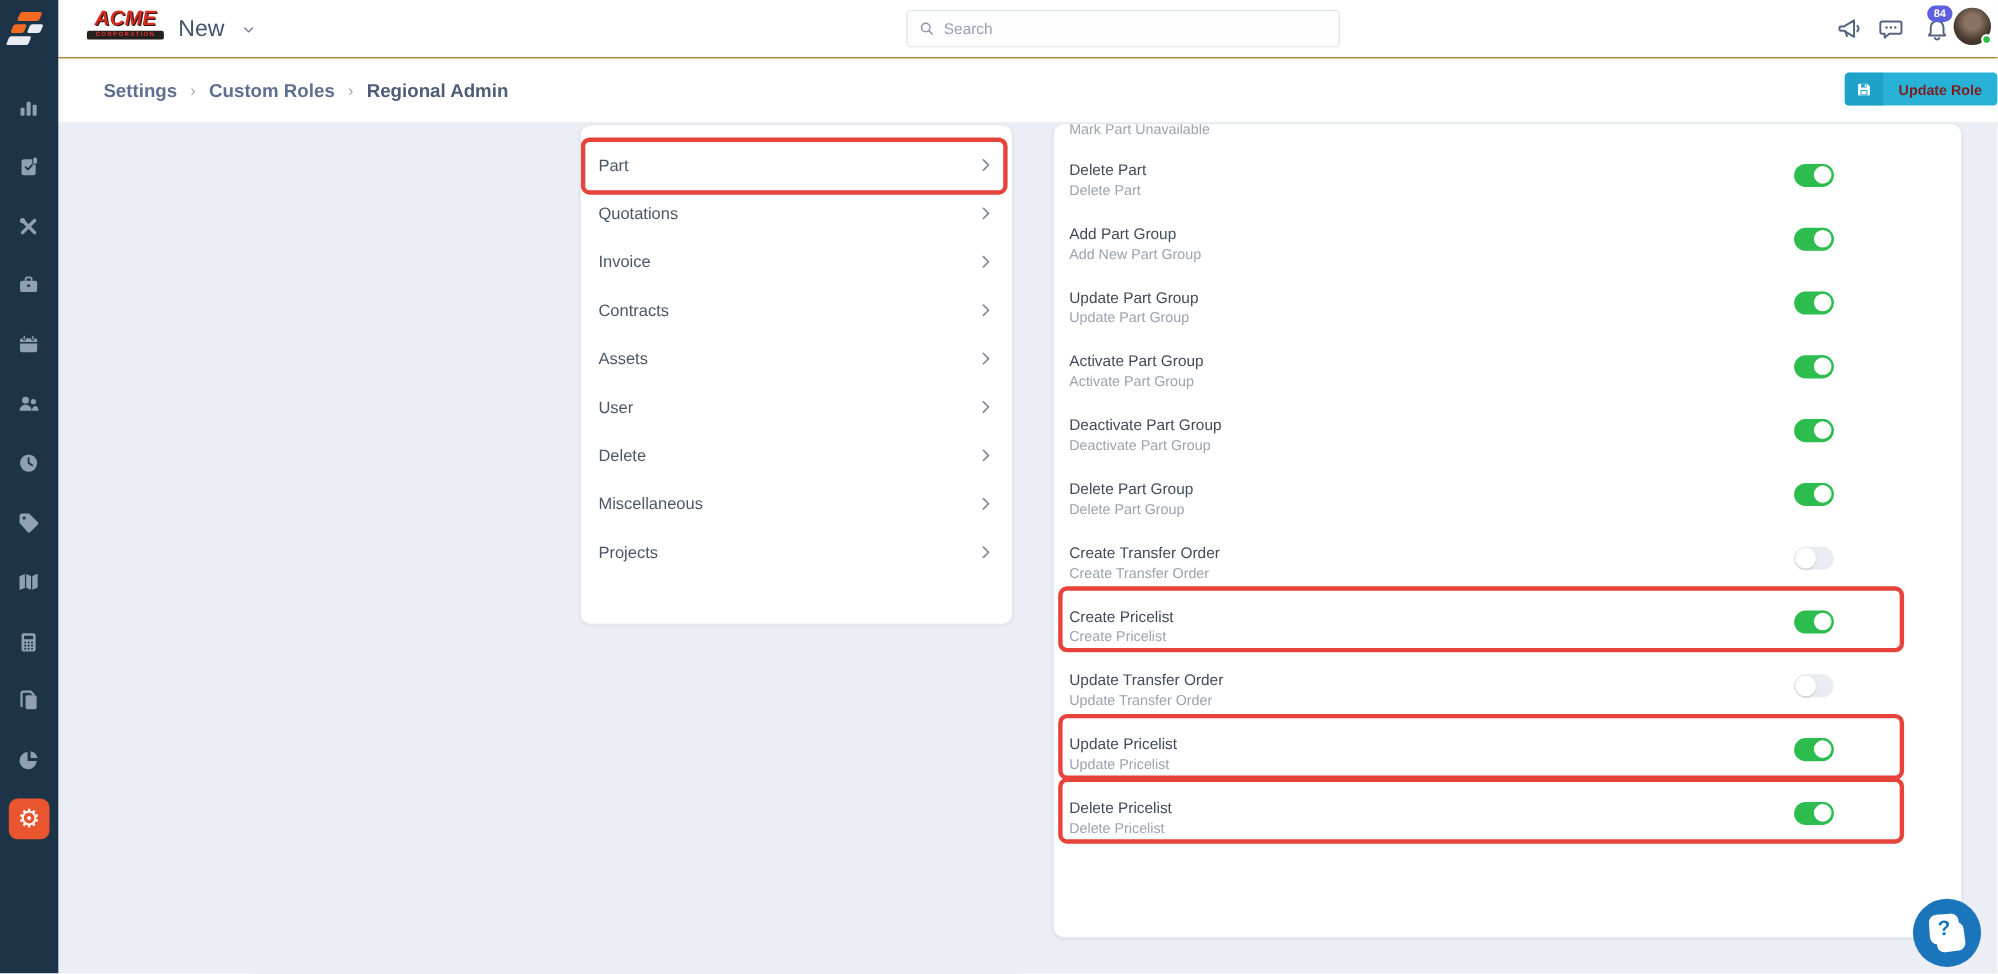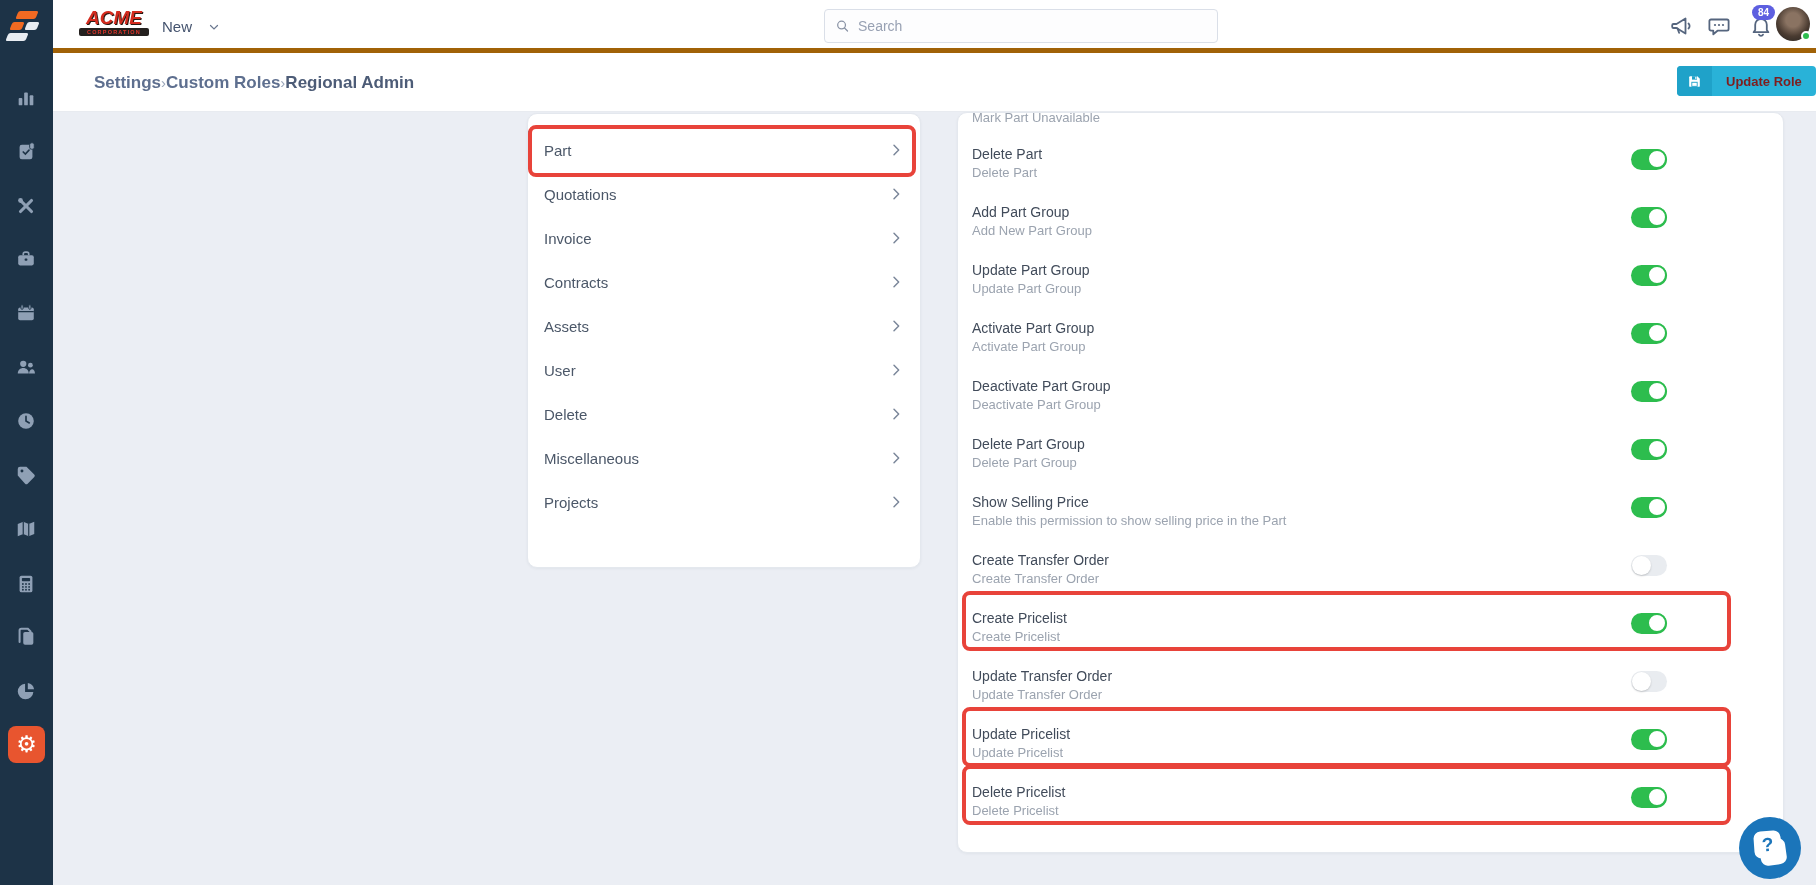--- a/index.html
+++ b/index.html
@@ -14,46 +14,46 @@
   .rail-logo .b1 { left:8px;  top:1px;  width:20px; background:#f26a22; }
   .rail-logo .b2 { left:2px;  top:12px; width:12px; background:#f26a22; }
   .rail-logo .b3 { left:17px; top:12px; width:12px; background:#e9edf2; }
   .rail-logo .b4 { left:-2px; top:23px; width:20px; background:#e9edf2; }
   .snav { position:absolute; left:14px; width:24px; height:24px; display:flex; align-items:center; justify-content:center; cursor:pointer; }
   .snav svg { width:22px; height:22px; }
   .snav-active { position:absolute; left:8px; top:726px; width:37px; height:37px; background:#e8552f; border-radius:8px;
                  display:flex; align-items:center; justify-content:center; color:#fff; font-size:23px; line-height:1; cursor:pointer; }
 
   
-  .topbar { position:absolute; left:53px; top:0; width:1763px; height:53px; background:#fff; border-bottom:5px solid #a16207; z-index:20; }
+  .topbar { position:absolute; left:53px; top:0; width:1763px; height:53px; background:#fff; border-bottom:1px solid #a16207; z-index:20; }
   .acme { position:absolute; left:26px; top:8px; width:70px; height:37px; cursor:pointer; }
   .acme-word { font-size:19px; font-weight:800; color:#d42b1e; letter-spacing:0px; font-style:italic;
                text-shadow:1px 1px 0 #2a1a14; line-height:20px; text-align:center; }
   .acme-strip { margin-top:0px; background:#24201e; border-radius:2px; color:#e0342a; font-size:5.5px; font-weight:700;
                 letter-spacing:1.2px; text-align:center; padding:1px 0; }
   .new-menu { position:absolute; left:109px; top:13px; height:27px; display:flex; align-items:center; gap:16px;
-              color:#44536e; font-size:15px; font-weight:500; background:none; border:none; cursor:pointer;
+              color:#44536e; font-size:21px; font-weight:500; background:none; border:none; cursor:pointer;
               font-family:"Liberation Sans", sans-serif; }
   .search-box { position:absolute; left:771px; top:9px; width:394px; height:34px; border:1px solid #dadfe8; border-radius:4px;
                 background:#fdfdfe; display:flex; align-items:center; padding:0 10px; gap:8px; }
   .search-box input { border:none; outline:none; background:transparent; font-size:14px; color:#4a5568; width:100%;
                       font-family:"Liberation Sans", sans-serif; }
   .search-box input::placeholder { color:#98a1b3; }
   .top-ic { position:absolute; top:13px; width:26px; height:26px; display:flex; align-items:center; justify-content:center;
             background:none; border:none; cursor:pointer; }
   .badge { position:absolute; left:1699px; top:5px; min-width:23px; height:15px; background:#5d5fe0; border-radius:8px;
            color:#fff; font-size:10px; font-weight:700; display:flex; align-items:center; justify-content:center; padding:0 4px; z-index:2; }
   .avatar { position:absolute; left:1723px; top:7px; width:34px; height:34px; border-radius:50%; border:none; cursor:pointer;
             background:radial-gradient(circle at 50% 38%, #8a7362 0 26%, #4a3b31 60%, #23211f 100%); }
   .avatar .dot { position:absolute; right:-1px; bottom:0px; width:10px; height:10px; border-radius:50%;
                  background:#2dbd4e; border:2px solid #fff; }
 
   
   .crumb-bar { position:absolute; left:53px; top:53px; width:1763px; height:59px; background:#fff; border-bottom:1px solid #e8ebf0; z-index:10; }
-  .breadcrumb { position:absolute; left:41px; top:0; height:59px; display:flex; align-items:center; gap:0;
+  .breadcrumb { position:absolute; left:41px; top:0; height:59px; display:flex; align-items:center; gap:12px;
                 font-size:17px; font-weight:700; }
   .crumb-link { color:#5e6f8f; cursor:pointer; }
   .crumb-sep  { color:#9aa6ba; font-size:15px; font-weight:400; }
   .crumb-current { color:#4d5c77; }
   .update-role { position:absolute; left:1624px; top:13px; height:30px; display:flex; align-items:stretch; border:none;
                  border-radius:4px; overflow:hidden; cursor:pointer; padding:0; background:#29b2d8; }
   .update-role .ic { width:35px; background:#1fa2c9; display:flex; align-items:center; justify-content:center; }
   .update-role .lbl { color:#7f1d1d; font-size:13px; font-weight:700; display:flex; align-items:center; padding:0 14px;
                       font-family:"Liberation Sans", sans-serif; }
 
@@ -403,29 +403,20 @@
   <div class="perm-row">
     <div>
       <div class="perm-title">Delete Part Group</div>
       <div class="perm-sub">Delete Part Group</div>
     </div>
     <button class="toggle on">
       <span class="knob"></span>
     </button>
   </div>
 
-  <div class="perm-row">
-    <div>
-      <div class="perm-title">Show Selling Price</div>
-      <div class="perm-sub">Enable this permission to show selling price in the Part</div>
-    </div>
-    <button class="toggle on">
-      <span class="knob"></span>
-    </button>
-  </div>
 
   <div class="perm-row">
     <div>
       <div class="perm-title">Create Transfer Order</div>
       <div class="perm-sub">Create Transfer Order</div>
     </div>
     <button class="toggle off">
       <span class="knob"></span>
     </button>
   </div>

